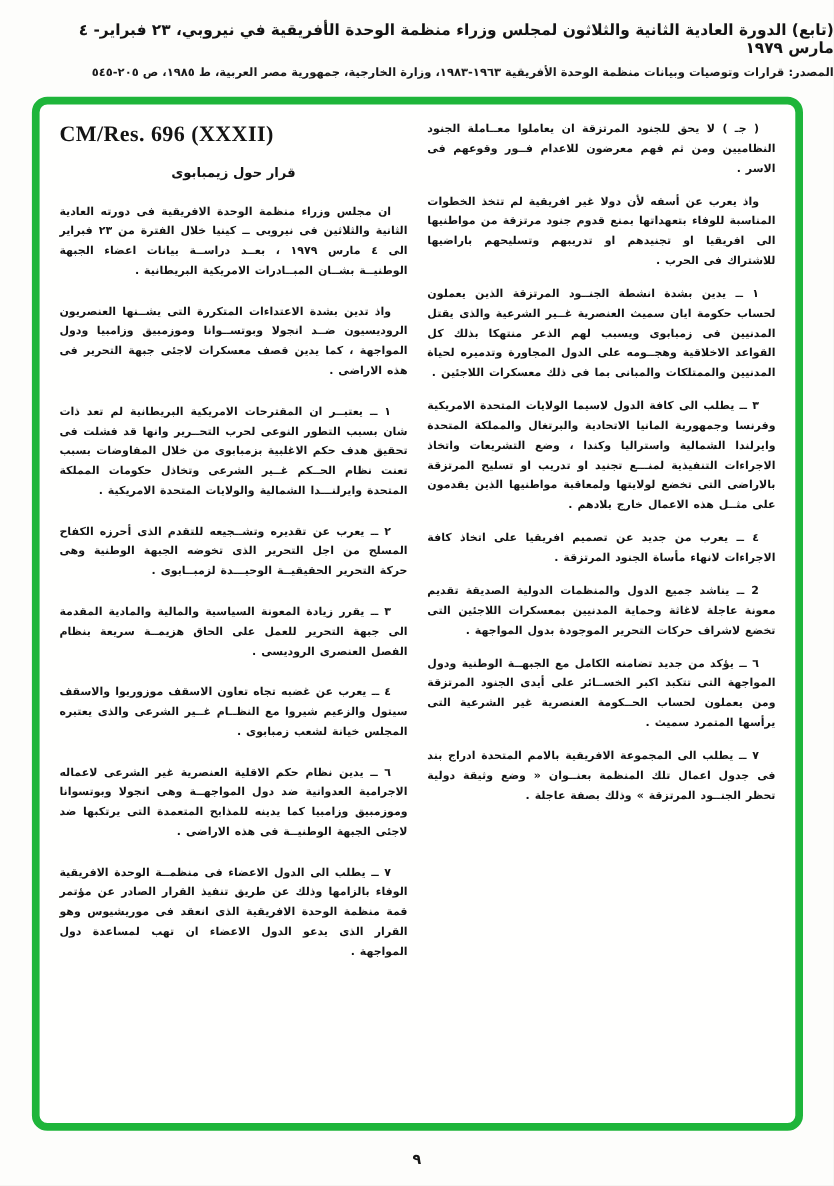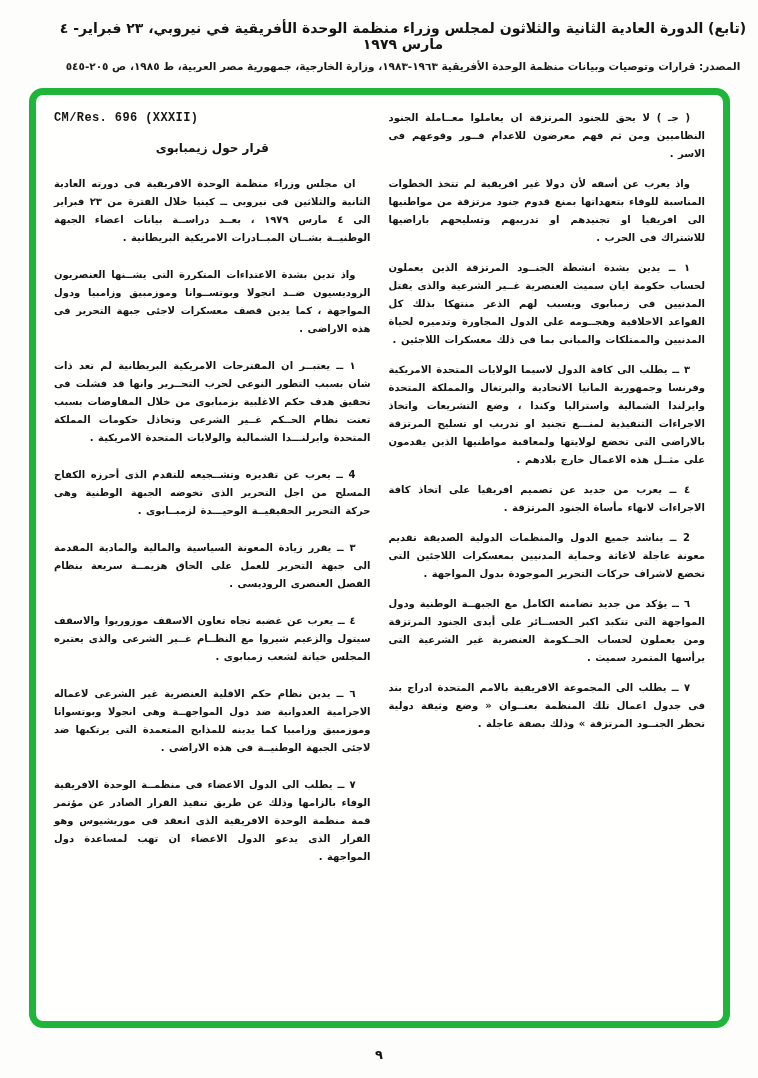--- a/index.html
+++ b/index.html
@@ -7,21 +7,21 @@
     position:relative;
     width:758px;height:1078px;
     background:#fdfdfb;
     font-family:"DejaVu Sans", sans-serif;
     color:#141414;
     overflow:hidden;
   }
   
   .page-header{
     position:absolute;top:20px;left:0;right:0;
-    text-align:center;direction:rtl;padding-left:48px;
+    text-align:right;direction:rtl;padding-left:48px;
   }
   .header-line1{
     font-size:14px;font-weight:bold;letter-spacing:0.2px;
   }
   .header-line2{
     font-size:10.5px;font-weight:bold;margin-top:8px;color:#1a1a1a;
   }
   
   .content-box{
     position:absolute;top:88px;left:29px;
@@ -43,23 +43,23 @@
     text-align:justify;
     text-indent:15px;
     margin:0 0 13px 0;
     word-spacing:1px;
   }
   .col-right .block{margin-bottom:12px;}
   .col-left  .block{margin-bottom:19px;}
   .doc-ref{
     direction:ltr;
     text-align:left;
-    font-family:Liberation Mono, monospace;
+    font-family:Liberation Serif, serif;
     font-weight:bold;
-    font-size:12px;
+    font-size:20px;
     letter-spacing:0.4px;
     margin:2px 0 16px 0;
   }
   .res-title{
     text-align:center;
     font-weight:bold;
     font-size:12px;
     margin:0 0 20px 0;
   }
   
@@ -93,21 +93,21 @@
       <p class="block">٦ ــ يؤكد من جديد تضامنه الكامل مع الجبهــة الوطنية ودول المواجهة التى تتكبد اكبر الخســائر على أيدى الجنود المرتزقة ومن يعملون لحساب الحــكومة العنصرية غير الشرعية التى يرأسها المتمرد سميث .</p>
       <p class="block">٧ ــ يطلب الى المجموعة الافريقية بالامم المتحدة ادراج بند فى جدول اعمال تلك المنظمة بعنــوان « وضع وثيقة دولية تحظر الجنــود المرتزقة » وذلك بصفة عاجلة .</p>
     </section>
 
     <section class="col col-left">
       <div class="doc-ref">CM/Res. 696 (XXXII)</div>
       <div class="res-title">قرار حول زيمبابوى</div>
       <p class="block">ان مجلس وزراء منظمة الوحدة الافريقية فى دورته العادية الثانية والثلاثين فى نيروبى ــ كينيا خلال الفترة من ٢٣ فبراير الى ٤ مارس ١٩٧٩ ، بعــد دراســة بيانات اعضاء الجبهة الوطنيــة بشــان المبــادرات الامريكية البريطانية .</p>
       <p class="block">واذ تدين بشدة الاعتداءات المتكررة التى يشــنها العنصريون الروديسيون ضــد انجولا وبوتســوانا وموزمبيق وزامبيا ودول المواجهة ، كما يدين قصف معسكرات لاجئى جبهة التحرير فى هذه الاراضى .</p>
       <p class="block">١ ــ يعتبــر ان المقترحات الامريكية البريطانية لم تعد ذات شان بسبب التطور النوعى لحرب التحــرير وانها قد فشلت فى تحقيق هدف حكم الاغلبية بزمبابوى من خلال المفاوضات بسبب تعنت نظام الحــكم غــير الشرعى وتخاذل حكومات المملكة المتحدة وايرلنـــدا الشمالية والولايات المتحدة الامريكية .</p>
-      <p class="block">4 ــ يعرب عن تقديره وتشــجيعه للتقدم الذى أحرزه الكفاح المسلح من اجل التحرير الذى تخوضه الجبهة الوطنية وهى حركة التحرير الحقيقيــة الوحيـــدة لزمبــابوى .</p>
+      <p class="block">٢ ــ يعرب عن تقديره وتشــجيعه للتقدم الذى أحرزه الكفاح المسلح من اجل التحرير الذى تخوضه الجبهة الوطنية وهى حركة التحرير الحقيقيــة الوحيـــدة لزمبــابوى .</p>
       <p class="block">٣ ــ يقرر زيادة المعونة السياسية والمالية والمادية المقدمة الى جبهة التحرير للعمل على الحاق هزيمــة سريعة بنظام الفصل العنصرى الروديسى .</p>
       <p class="block">٤ ــ يعرب عن غضبه تجاه تعاون الاسقف موزوريوا والاسقف سيتول والزعيم شيروا مع النظــام غــير الشرعى والذى يعتبره المجلس خيانة لشعب زمبابوى .</p>
       <p class="block">٦ ــ يدين نظام حكم الاقلية العنصرية غير الشرعى لاعماله الاجرامية العدوانية ضد دول المواجهــة وهى انجولا وبوتسوانا وموزمبيق وزامبيا كما يدينه للمذابح المتعمدة التى يرتكبها ضد لاجئى الجبهة الوطنيــة فى هذه الاراضى .</p>
       <p class="block">٧ ــ يطلب الى الدول الاعضاء فى منظمــة الوحدة الافريقية الوفاء بالزامها وذلك عن طريق تنفيذ القرار الصادر عن مؤتمر قمة منظمة الوحدة الافريقية الذى انعقد فى موريشيوس وهو القرار الذى يدعو الدول الاعضاء ان تهب لمساعدة دول المواجهة .</p>
     </section>
 
   </div>
 
   <div class="page-number">٩</div>
 

